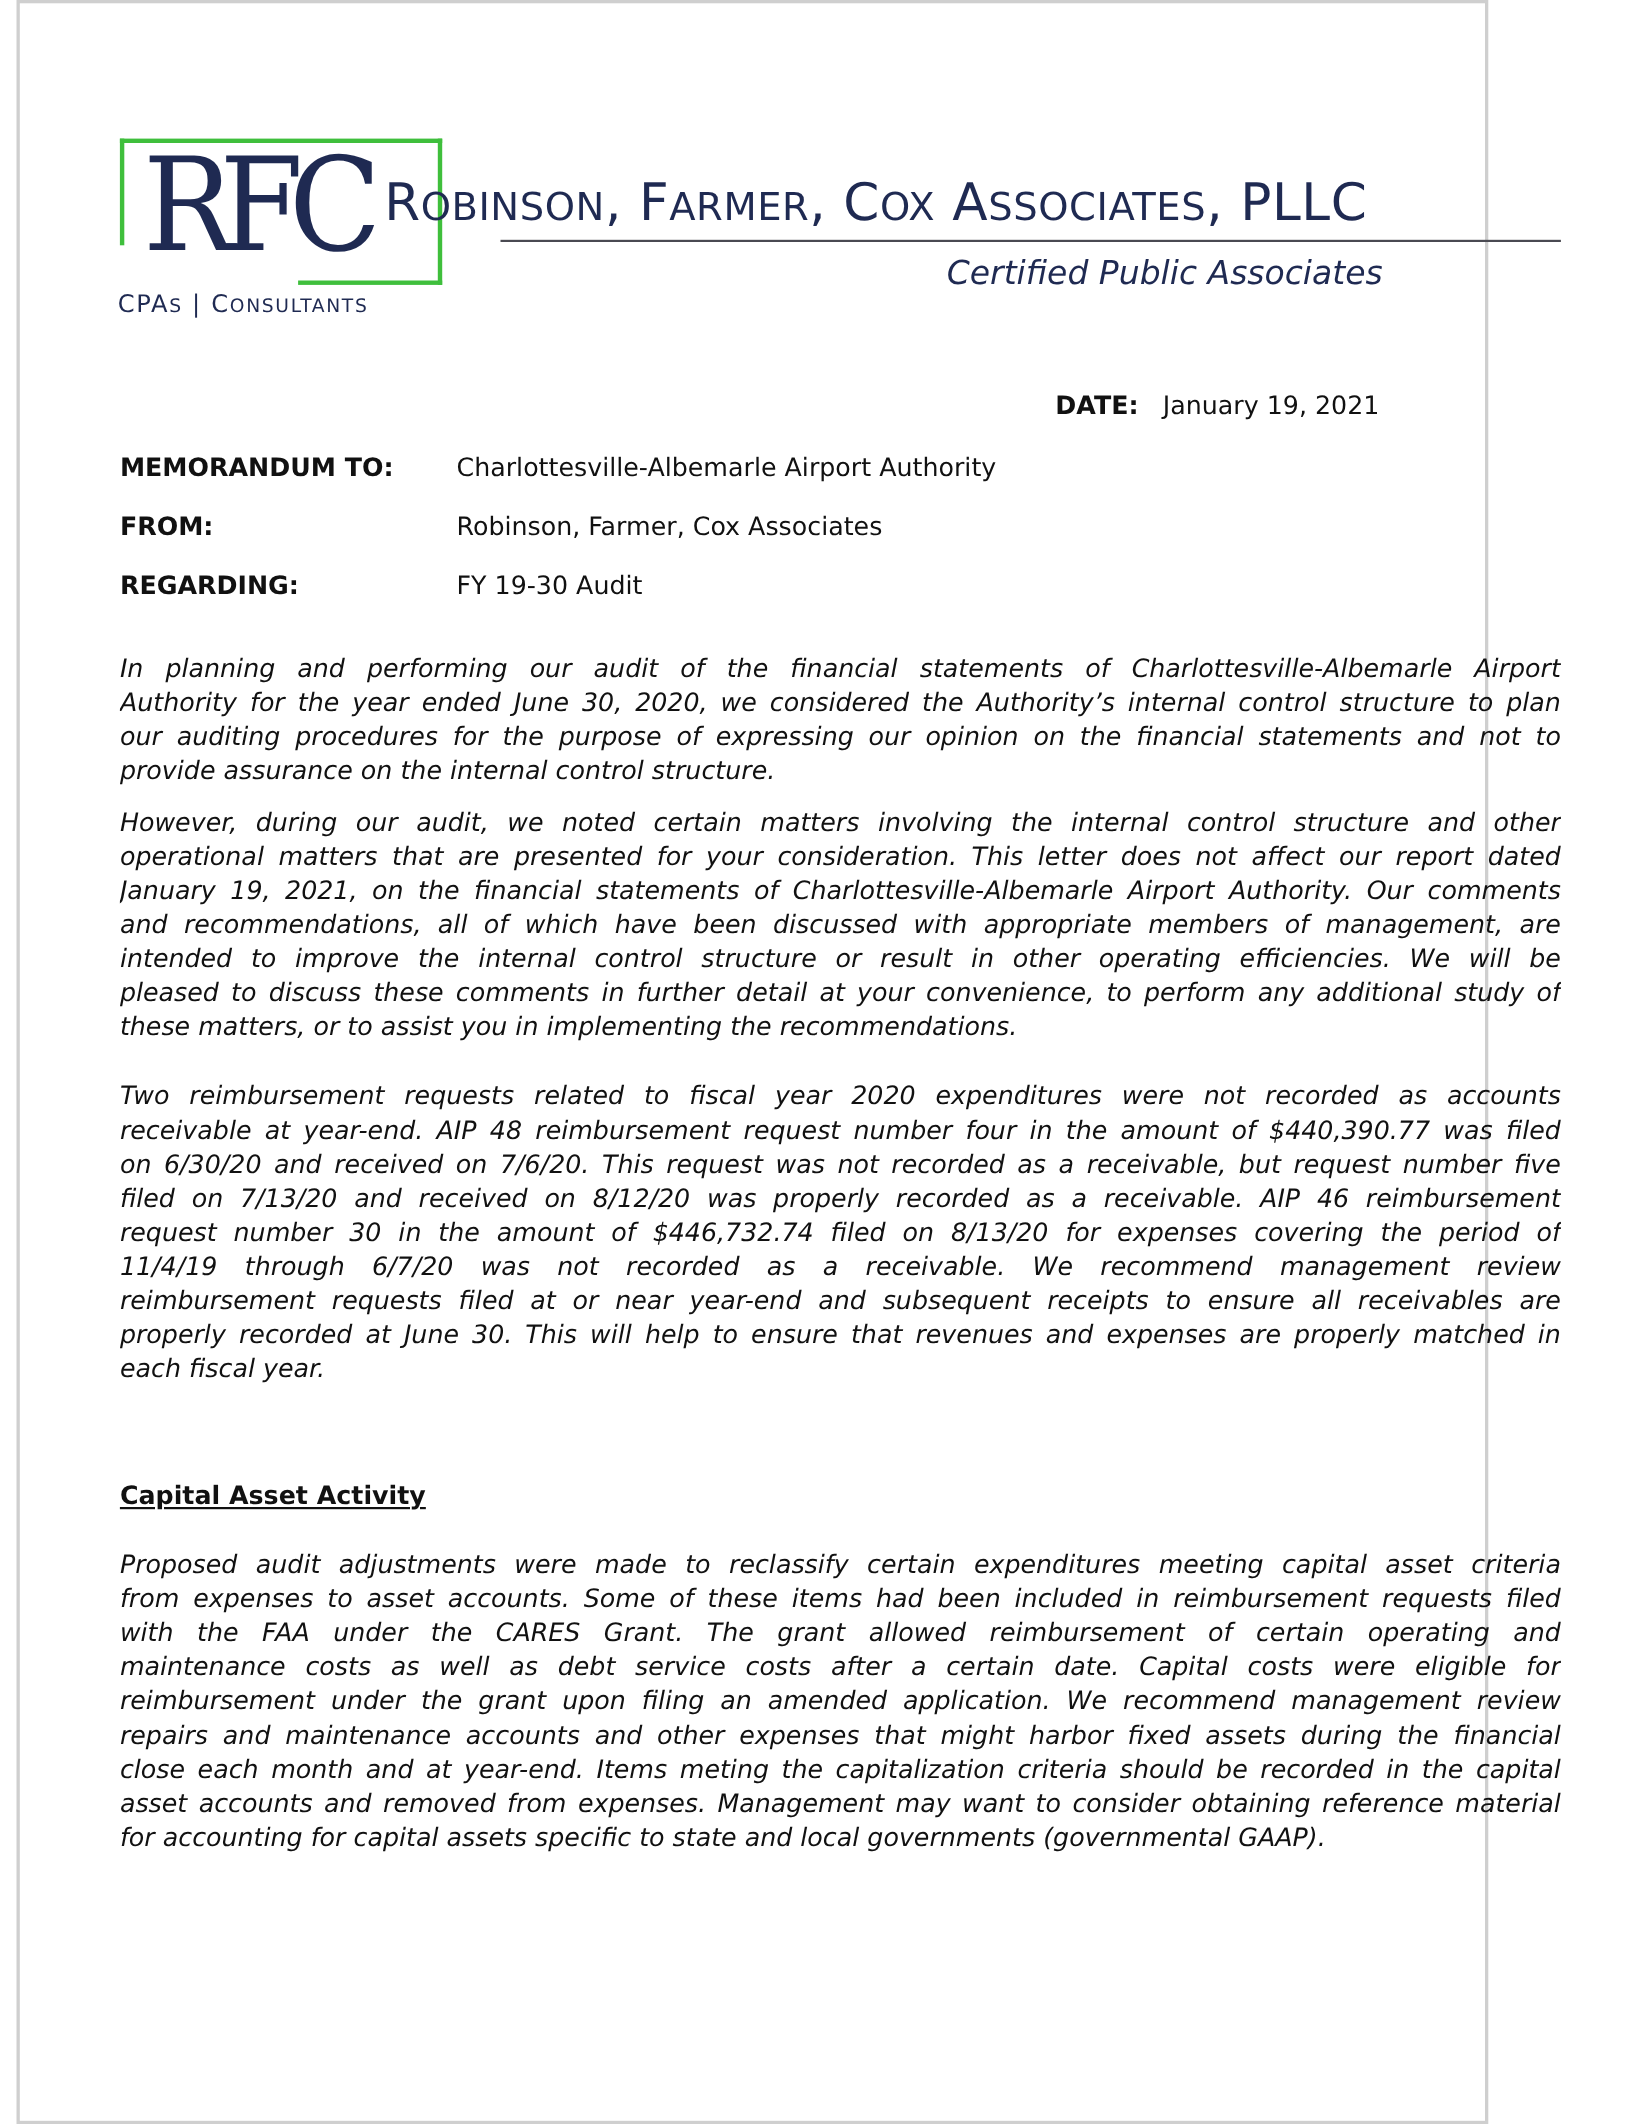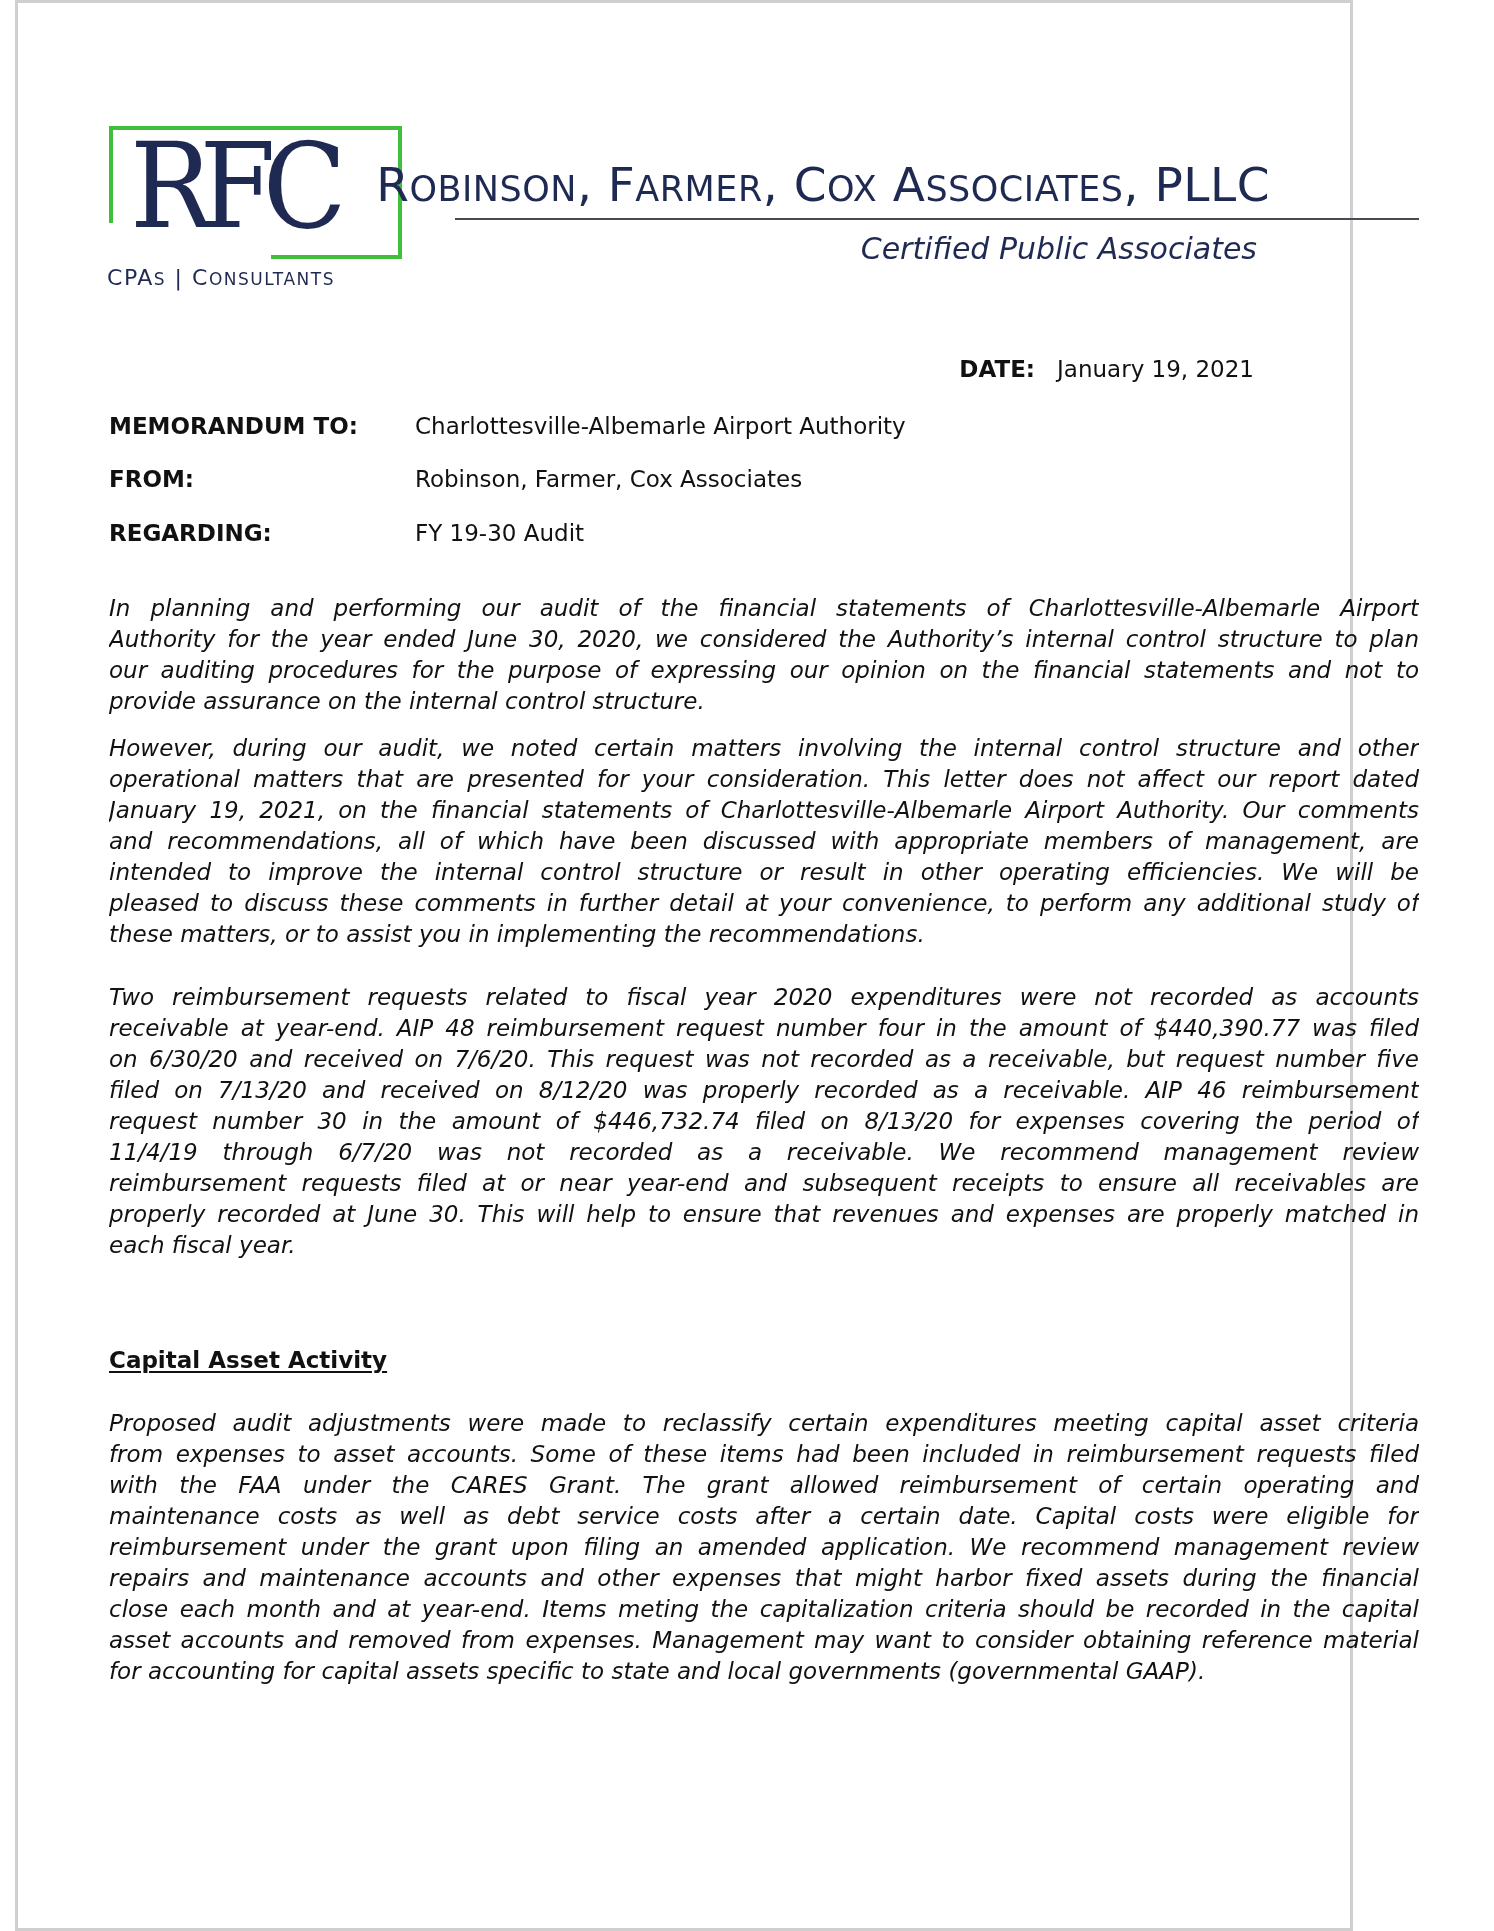--- a/index.html
+++ b/index.html
@@ -28,21 +28,21 @@
     transform: scaleX(0.93); transform-origin: left top;
   }
   .logo-tagline {
     position: absolute; left: 89px; top: 262px; width: 300px;
     font-family: "DejaVu Sans", sans-serif; font-size: 22px; letter-spacing: 1.5px;
     color: var(--navy); white-space: nowrap;
   }
   .logo-tagline .sc { font-size: 17px; }
   
   .firm-name {
-    position: absolute; right: 80px; top: 156px;
+    position: absolute; right: 107px; top: 156px;
     font-family: "DejaVu Sans", sans-serif; font-size: 47px; color: var(--navy);
     white-space: nowrap; letter-spacing: 0.5px; line-height: 52px;
   }
   .firm-name .sc { font-size: 35px; }
   .firm-rule {
     position: absolute; left: 437px; top: 215px; width: 964px; height: 2px; background: #4a4a52;
   }
   .firm-sub {
     position: absolute; right: 93px; top: 226px;
     font-family: "DejaVu Sans", sans-serif; font-style: italic; font-size: 30px;

